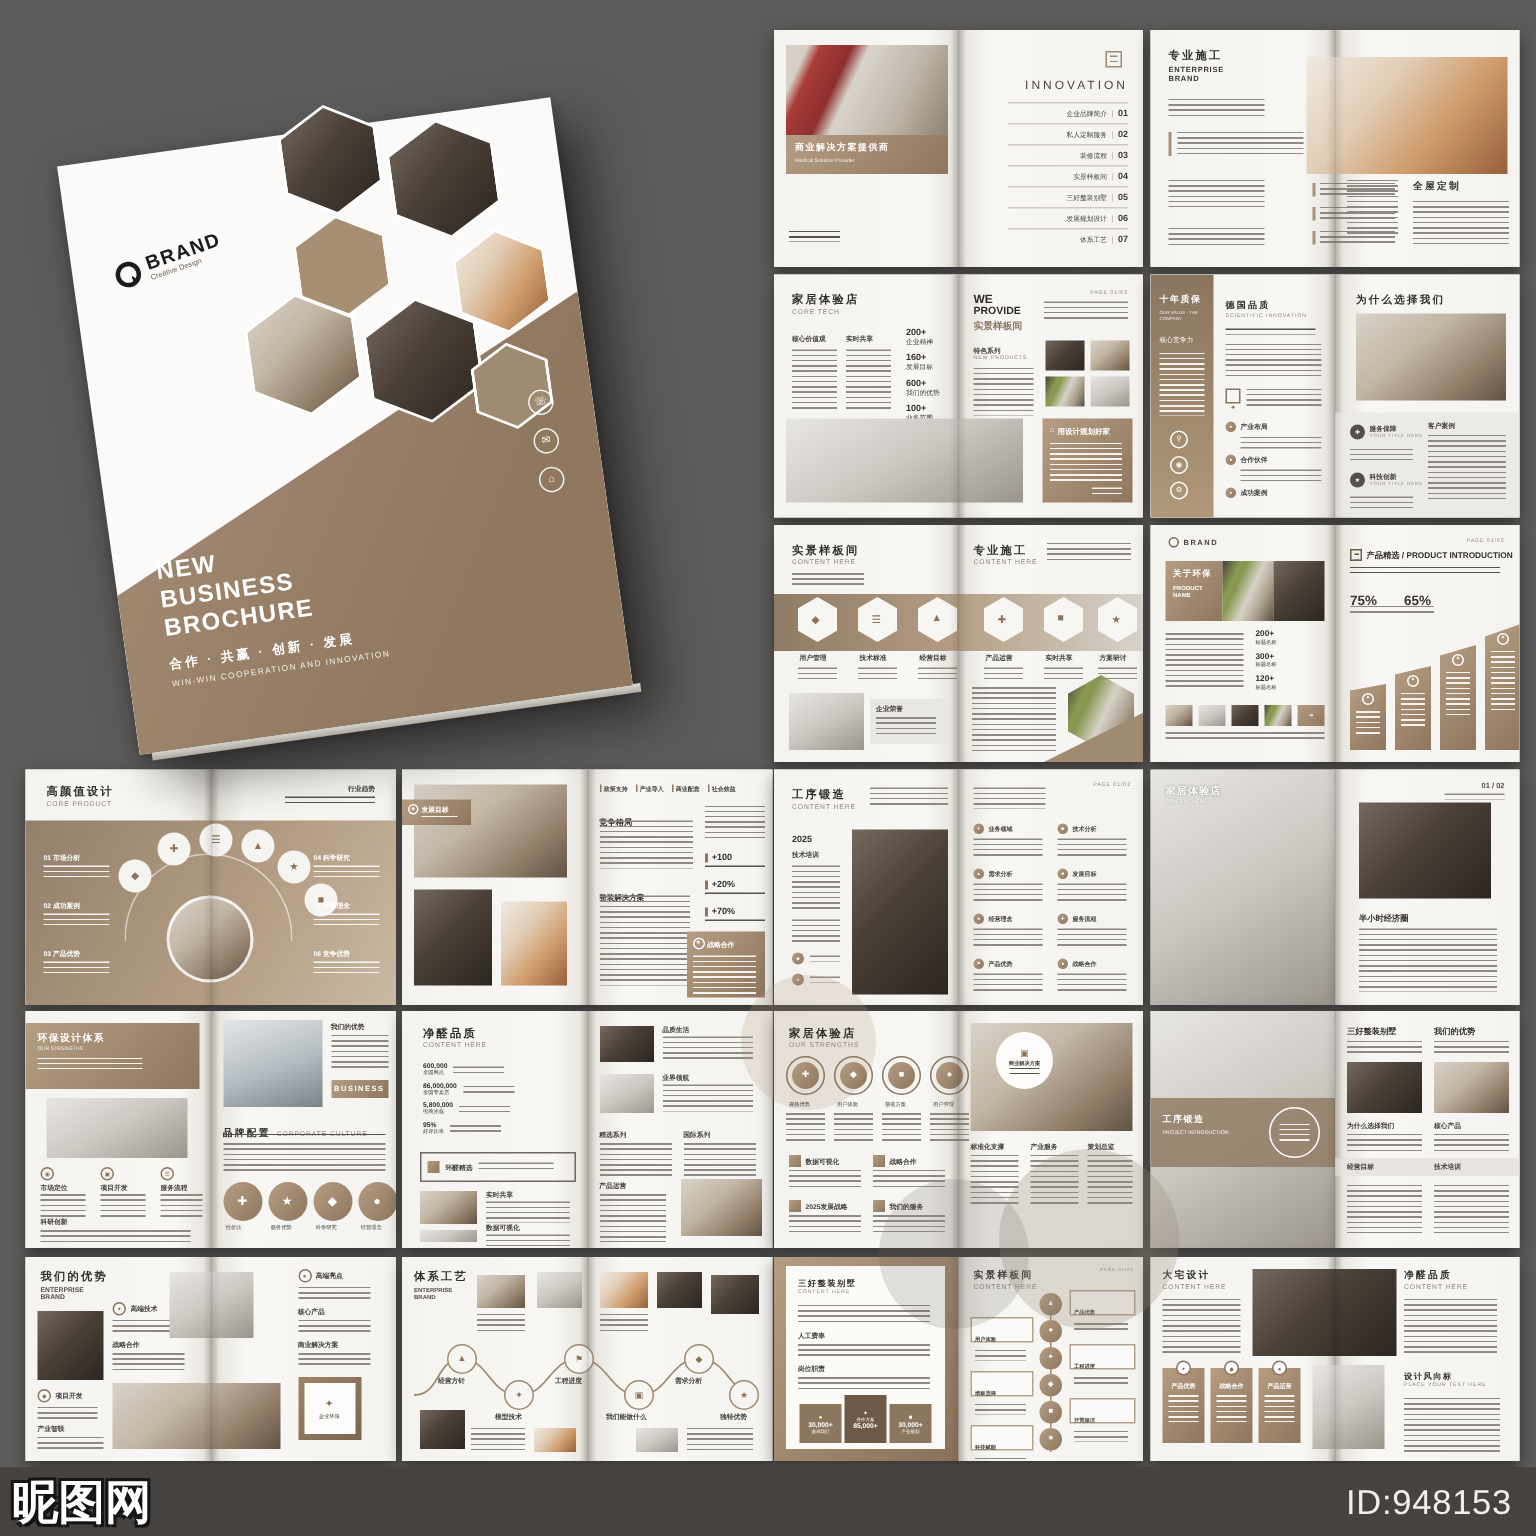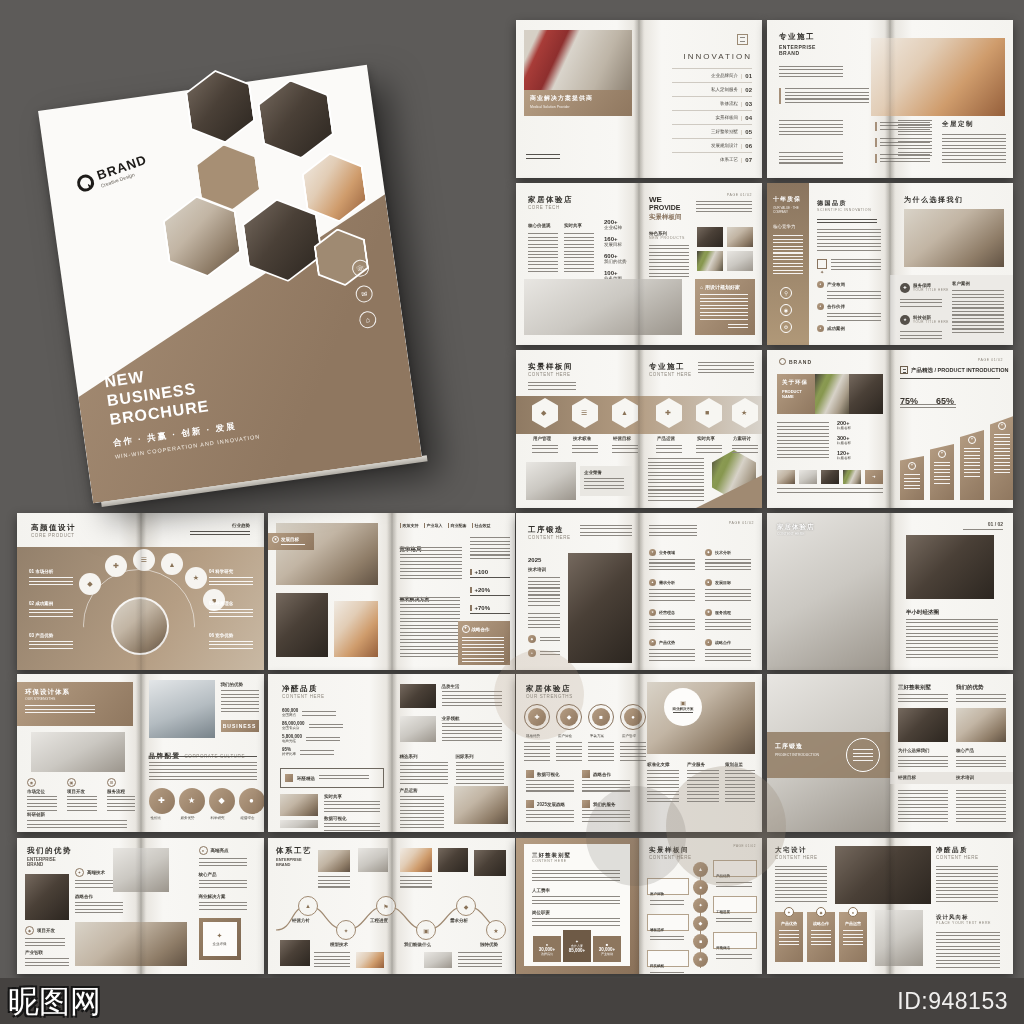--- a/index.html
+++ b/index.html
@@ -28,21 +28,21 @@
 .ph6{background:linear-gradient(130deg,#f0eae2,#e2cdb6 35%,#cf9c6c 65%,#955f3b)}
 .ph7{background:linear-gradient(160deg,#e3e6e8,#b4bcc1 55%,#78838a)}
 .br{background:linear-gradient(130deg,#b59d83,#8f775f)}
 .crc{border-radius:50%;display:flex;align-items:center;justify-content:center}
 .hex{clip-path:polygon(50% 0,100% 25%,100% 75%,50% 100%,0 75%,0 25%)}
 .ic{color:#fff;line-height:1}
 .cover{background:#fbfaf8;transform:rotate(-8deg);box-shadow:16px 20px 34px rgba(0,0,0,.5),0 4px 10px rgba(0,0,0,.3);z-index:2}
 .footer{position:absolute;left:0;top:978px;width:1024px;height:46px;background:#454240;display:flex;align-items:center;justify-content:flex-end;padding-right:16px;z-index:50}
 .idtext{font-size:23px;color:#f0efee;letter-spacing:.5px;white-space:nowrap}
 .wm{position:absolute;left:8px;top:981px;display:flex;align-items:baseline;gap:8px;z-index:60}
-.wm-site{font-size:31px;font-weight:normal;color:#fff;text-shadow:-2px -2px 0 #151515,2px -2px 0 #151515,-2px 2px 0 #151515,2px 2px 0 #151515}
+.wm-site{font-size:31px;font-weight:bold;color:#fff;text-shadow:-2px -2px 0 #151515,2px -2px 0 #151515,-2px 2px 0 #151515,2px 2px 0 #151515}
 .wm-url{font-size:26px;font-weight:bold;color:#ececec;text-shadow:-2px -2px 0 #262626,2px -2px 0 #262626,-2px 2px 0 #262626,2px 2px 0 #262626}
 .dirrow{display:flex;align-items:center;justify-content:flex-end;gap:3px;border-top:1px solid #cfcac2;padding:3.5px 0}
 .flex{display:flex}
 </style>
 </head>
 <body>
 
 <div class="a cover" style="left:64px;top:86px;width:332px;height:396px">
   <div class="a" style="left:8px;right:-5px;bottom:-5px;height:6px;background:linear-gradient(#dcd9d3,#aeaaa2)"></div>
   <div class="a" style="inset:0;clip-path:polygon(0 73%,100% 33%,100% 100%,0 100%);background:linear-gradient(120deg,#ab9279,#8f7760 75%)"></div>

